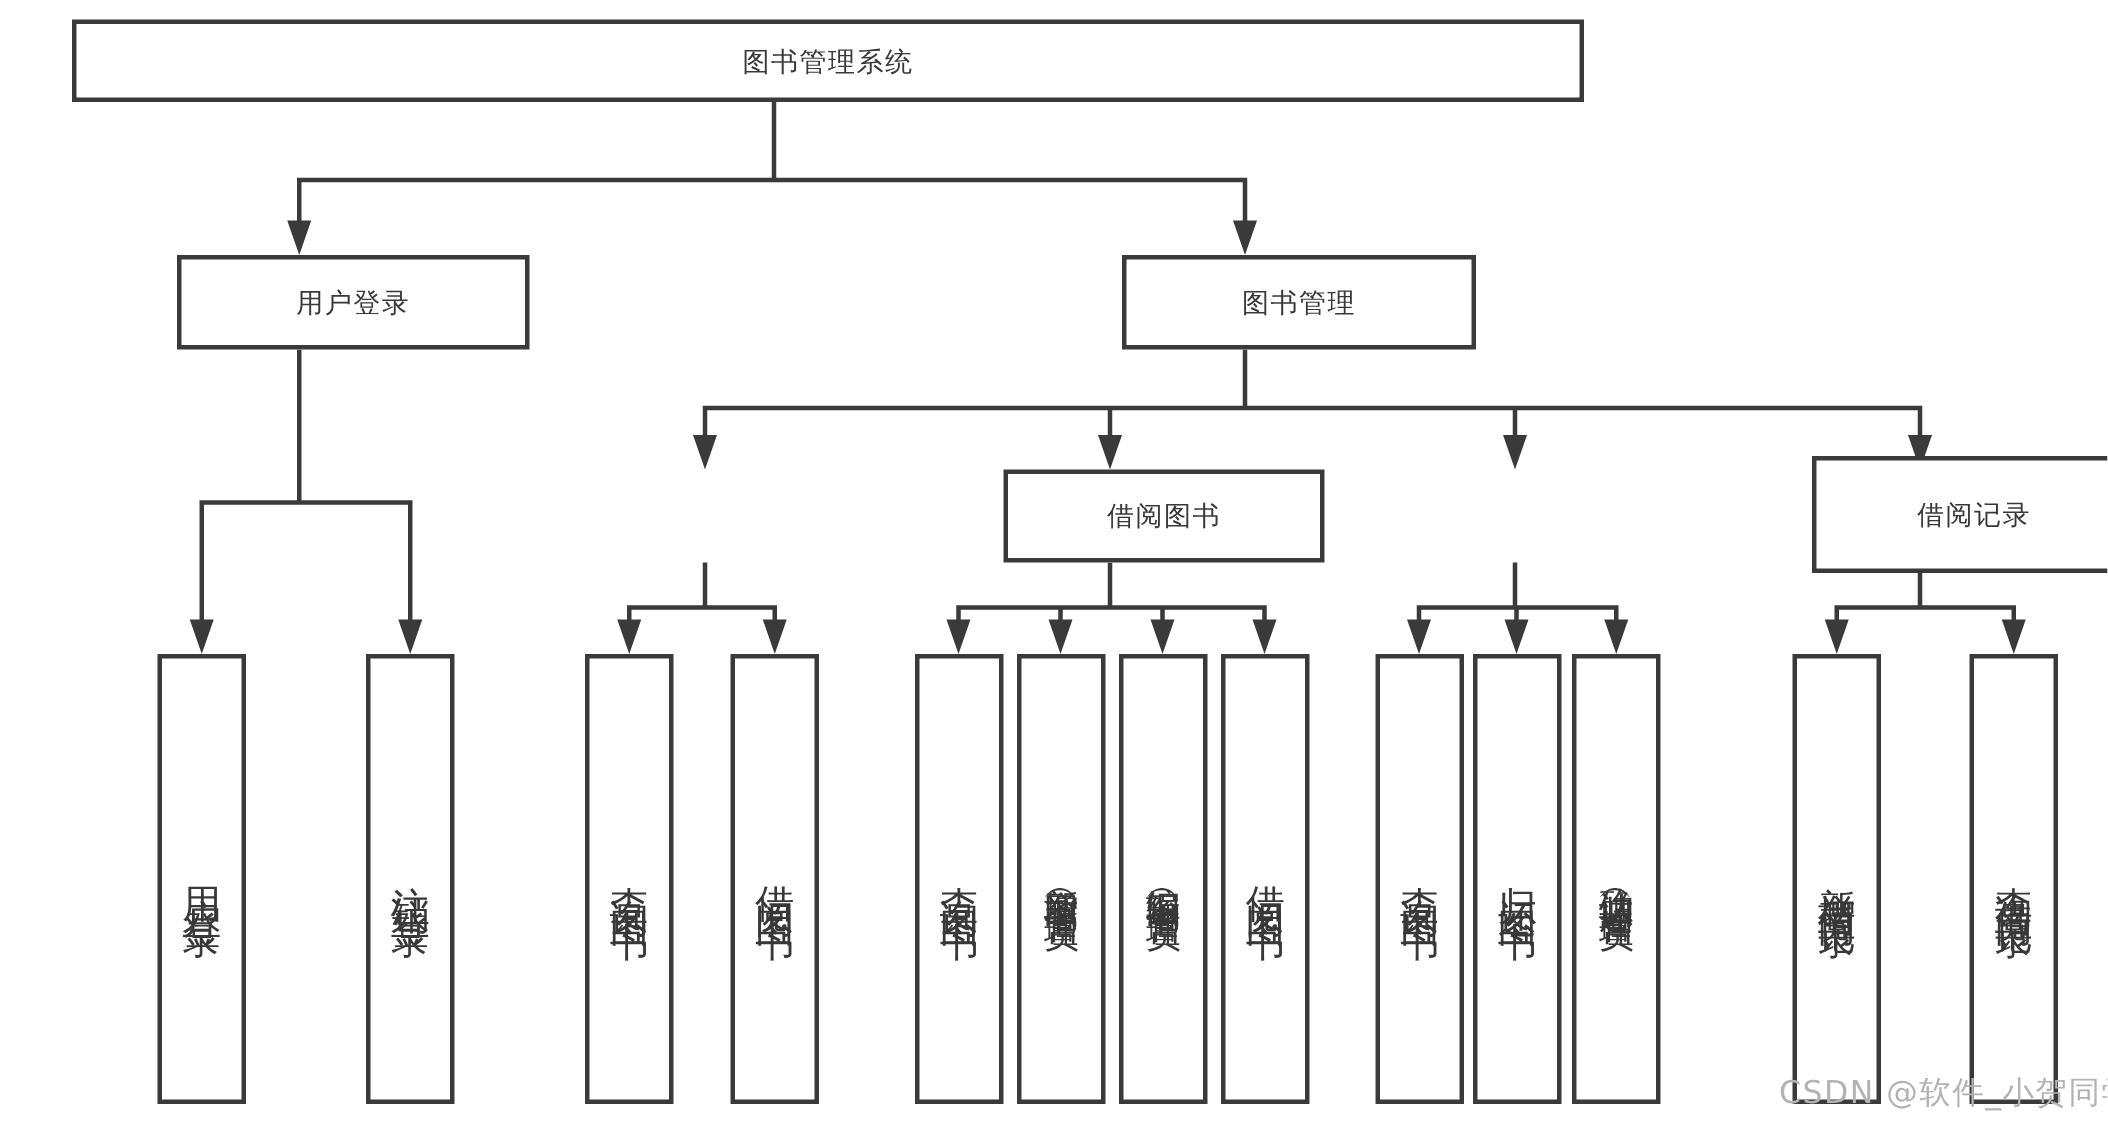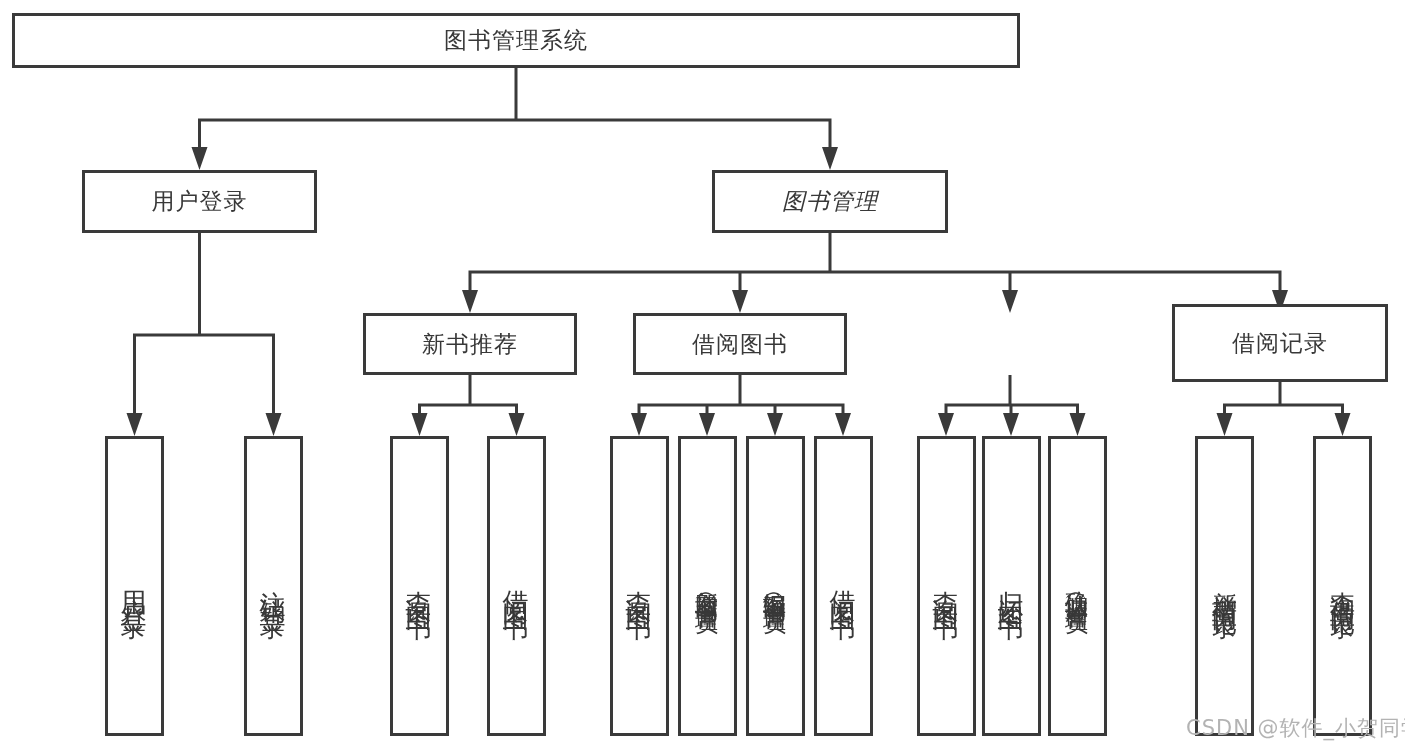--- a/index.html
+++ b/index.html
@@ -28,22 +28,23 @@
     box-sizing: border-box;
     border: 3px solid #3a3a3a;
     background: #ffffff;
     color: #383838;
     display: flex;
     align-items: center;
     justify-content: center;
     text-align: center;
   }
   .lv {
-    font-size: 23px;
+    font-size: 18px;
     letter-spacing: 1px;
+    margin-left: 36px;
   }
   .leaf {
     width: 59px;
     top: 436px;
     height: 300px;
   }
   .vtext {
     writing-mode: vertical-lr;
     text-orientation: mixed;
     white-space: nowrap;
@@ -118,23 +119,22 @@
              M938 413 L954 413 L946 436 Z
              M1003 413 L1019 413 L1011 436 Z
              M1069.5 413 L1085.5 413 L1077.5 436 Z
              M1216.5 413 L1232.5 413 L1224.5 436 Z
              M1334.5 413 L1350.5 413 L1342.5 436 Z"></path>
   </svg>
 
   <div class="node lv" style="left:12px; top:13px; width:1008px; height:55px;">图书管理系统</div>
 
   <div class="node lv" style="left:82px; top:170px; width:235px; height:63px;">用户登录</div>
-  <div class="node lv" style="left:712px; top:170px; width:236px; height:63px;font-style:italic;">图书管理</div>
+  <div class="node lv" style="left:712px; top:170px; width:236px; height:63px;">图书管理</div>
 
-  <div class="node lv" style="left:363px; top:313px; width:214px; height:62px;">新书推荐</div>
   <div class="node lv" style="left:633px; top:313px; width:214px; height:62px;">借阅图书</div>
   <div class="node lv" style="left:1172px; top:304px; width:216px; height:78px;">借阅记录</div>
 
   <div class="node leaf" style="left:105px;">
     <span class="vtext sp4">用户登录</span>
   </div>
   <div class="node leaf" style="left:244px;">
     <span class="vtext sp4">注销登录</span>
   </div>
 

